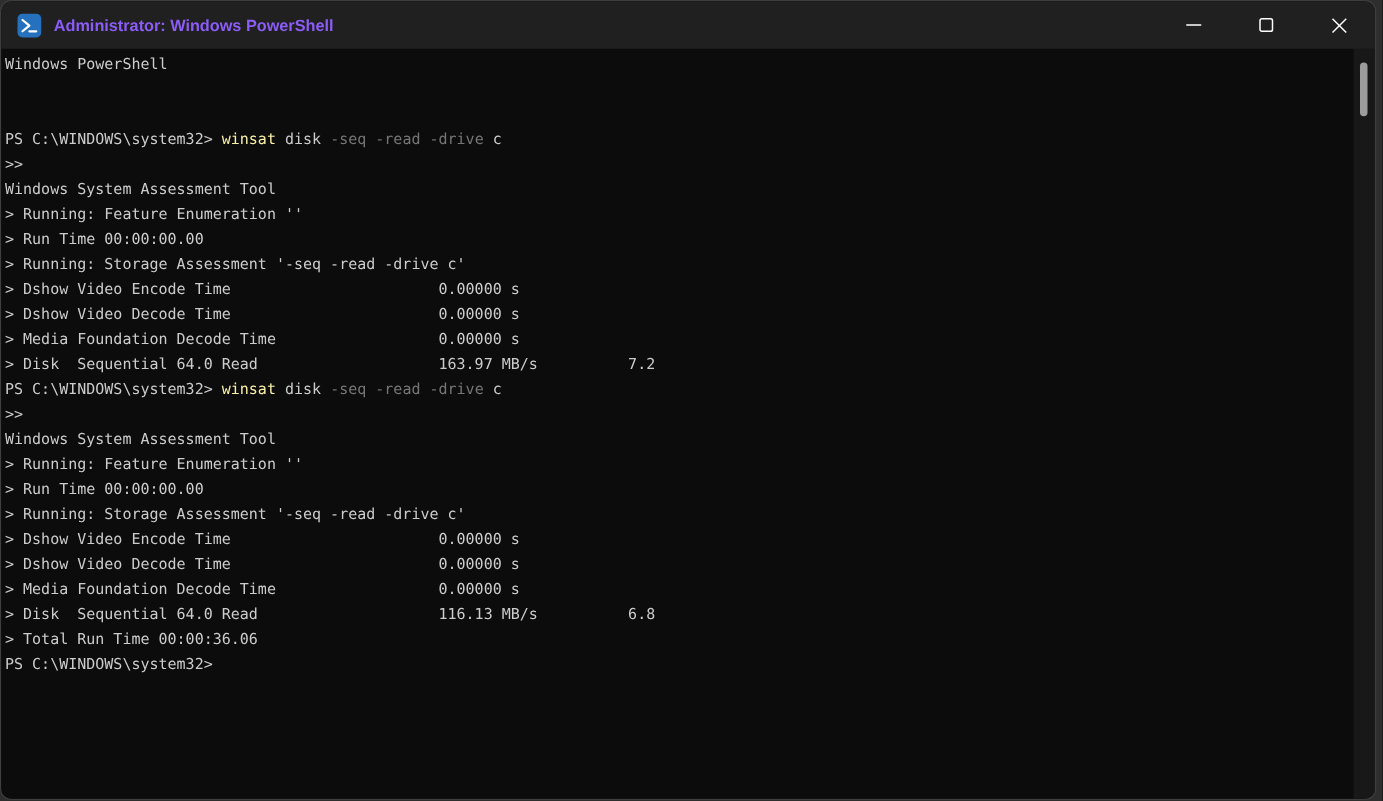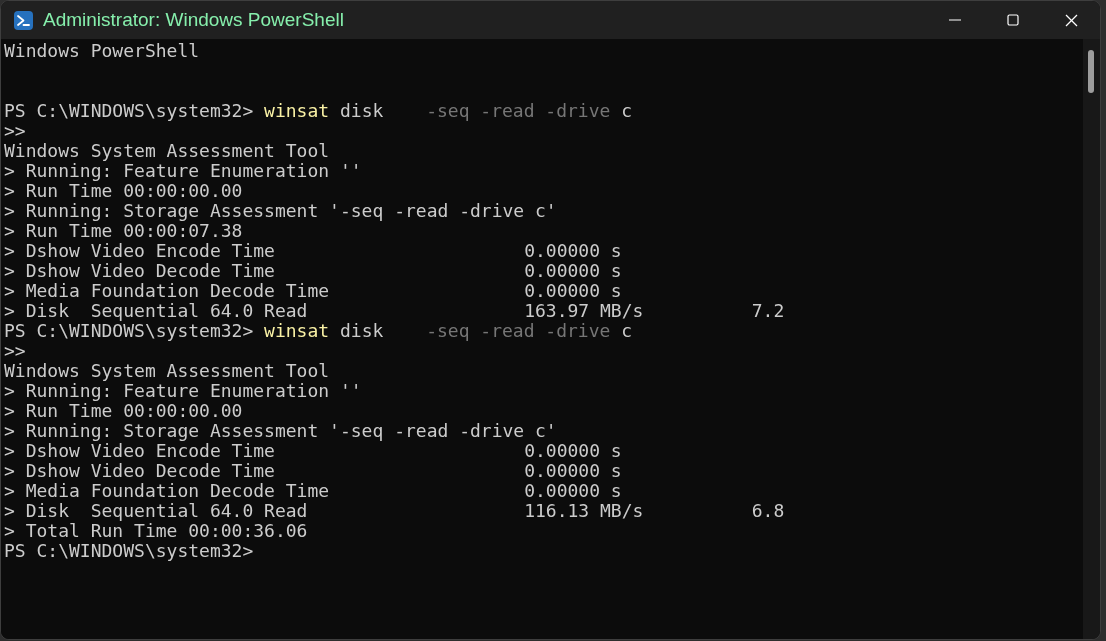--- a/index.html
+++ b/index.html
@@ -30,49 +30,50 @@
     width:19px;height:19px;
     margin-left:13px;
     background:#2671be;
     border-radius:4px;
     position:relative;
     flex:0 0 auto;
   }
   .ps-icon svg{position:absolute;top:0;left:0;}
   .title-text{
     margin-left:10px;
-    color:#86efac;
+    color:#8b5cf6;
     font-family:"Liberation Sans", sans-serif;
-    font-size:19px;
+    font-size:13px;
     white-space:nowrap;
+    font-weight:bold;
   }
   .controls{
     position:absolute;right:0;top:0;height:38px;
     display:flex;
   }
   .ctrl-btn{
     width:58px;height:38px;
     display:flex;align-items:center;justify-content:center;
     background:transparent;border:none;padding:0;cursor:default;
   }
   .console{
     position:absolute;top:38px;left:0;right:17px;bottom:0;
     background:var(--c-bg,#0c0c0c);
     padding:2px 0 0 3px;
     overflow:hidden;
   }
   .line{
     white-space:pre;
-    font-size:18px;
+    font-size:12px;
     line-height:20px;
     height:20px;
   }
   .seg-d{color:var(--c-text,#cccccc);}
   .seg-y{color:var(--c-command,#f9f1a5);text-align:center;}
-  .seg-p{color:var(--c-param,#767676);margin-left:32px;}
+  .seg-p{color:var(--c-param,#767676);}
   .scrollbar{
     position:absolute;top:38px;right:0;width:17px;bottom:0;
     background:#181818;
   }
   .scroll-thumb{
     position:absolute;top:11px;left:5px;
     width:6px;height:43px;
     background:var(--c-thumb,#9d9d9d);
     border-radius:3px;
   }
@@ -114,21 +115,20 @@
   <div class="console">
       <div class="line"><span class="seg-d">Windows PowerShell</span></div>
       <div class="line"><span class="seg-d"></span></div>
       <div class="line"><span class="seg-d"></span></div>
       <div class="line"><span class="seg-d">PS C:\WINDOWS\system32&gt; </span><span class="seg-y">winsat</span><span class="seg-d"> disk </span><span class="seg-p">-seq -read -drive</span><span class="seg-d"> c</span></div>
       <div class="line"><span class="seg-d">&gt;&gt;</span></div>
       <div class="line"><span class="seg-d">Windows System Assessment Tool</span></div>
       <div class="line"><span class="seg-d">&gt; Running: Feature Enumeration ''</span></div>
       <div class="line"><span class="seg-d">&gt; Run Time 00:00:00.00</span></div>
       <div class="line"><span class="seg-d">&gt; Running: Storage Assessment '-seq -read -drive c'</span></div>
-      <div class="line"><span class="seg-d">&gt; Run Time 00:00:07.38</span></div>
       <div class="line"><span class="seg-d">&gt; Dshow Video Encode Time                       0.00000 s</span></div>
       <div class="line"><span class="seg-d">&gt; Dshow Video Decode Time                       0.00000 s</span></div>
       <div class="line"><span class="seg-d">&gt; Media Foundation Decode Time                  0.00000 s</span></div>
       <div class="line"><span class="seg-d">&gt; Disk  Sequential 64.0 Read                    163.97 MB/s          7.2</span></div>
       <div class="line"><span class="seg-d">PS C:\WINDOWS\system32&gt; </span><span class="seg-y">winsat</span><span class="seg-d"> disk </span><span class="seg-p">-seq -read -drive</span><span class="seg-d"> c</span></div>
       <div class="line"><span class="seg-d">&gt;&gt;</span></div>
       <div class="line"><span class="seg-d">Windows System Assessment Tool</span></div>
       <div class="line"><span class="seg-d">&gt; Running: Feature Enumeration ''</span></div>
       <div class="line"><span class="seg-d">&gt; Run Time 00:00:00.00</span></div>
       <div class="line"><span class="seg-d">&gt; Running: Storage Assessment '-seq -read -drive c'</span></div>

